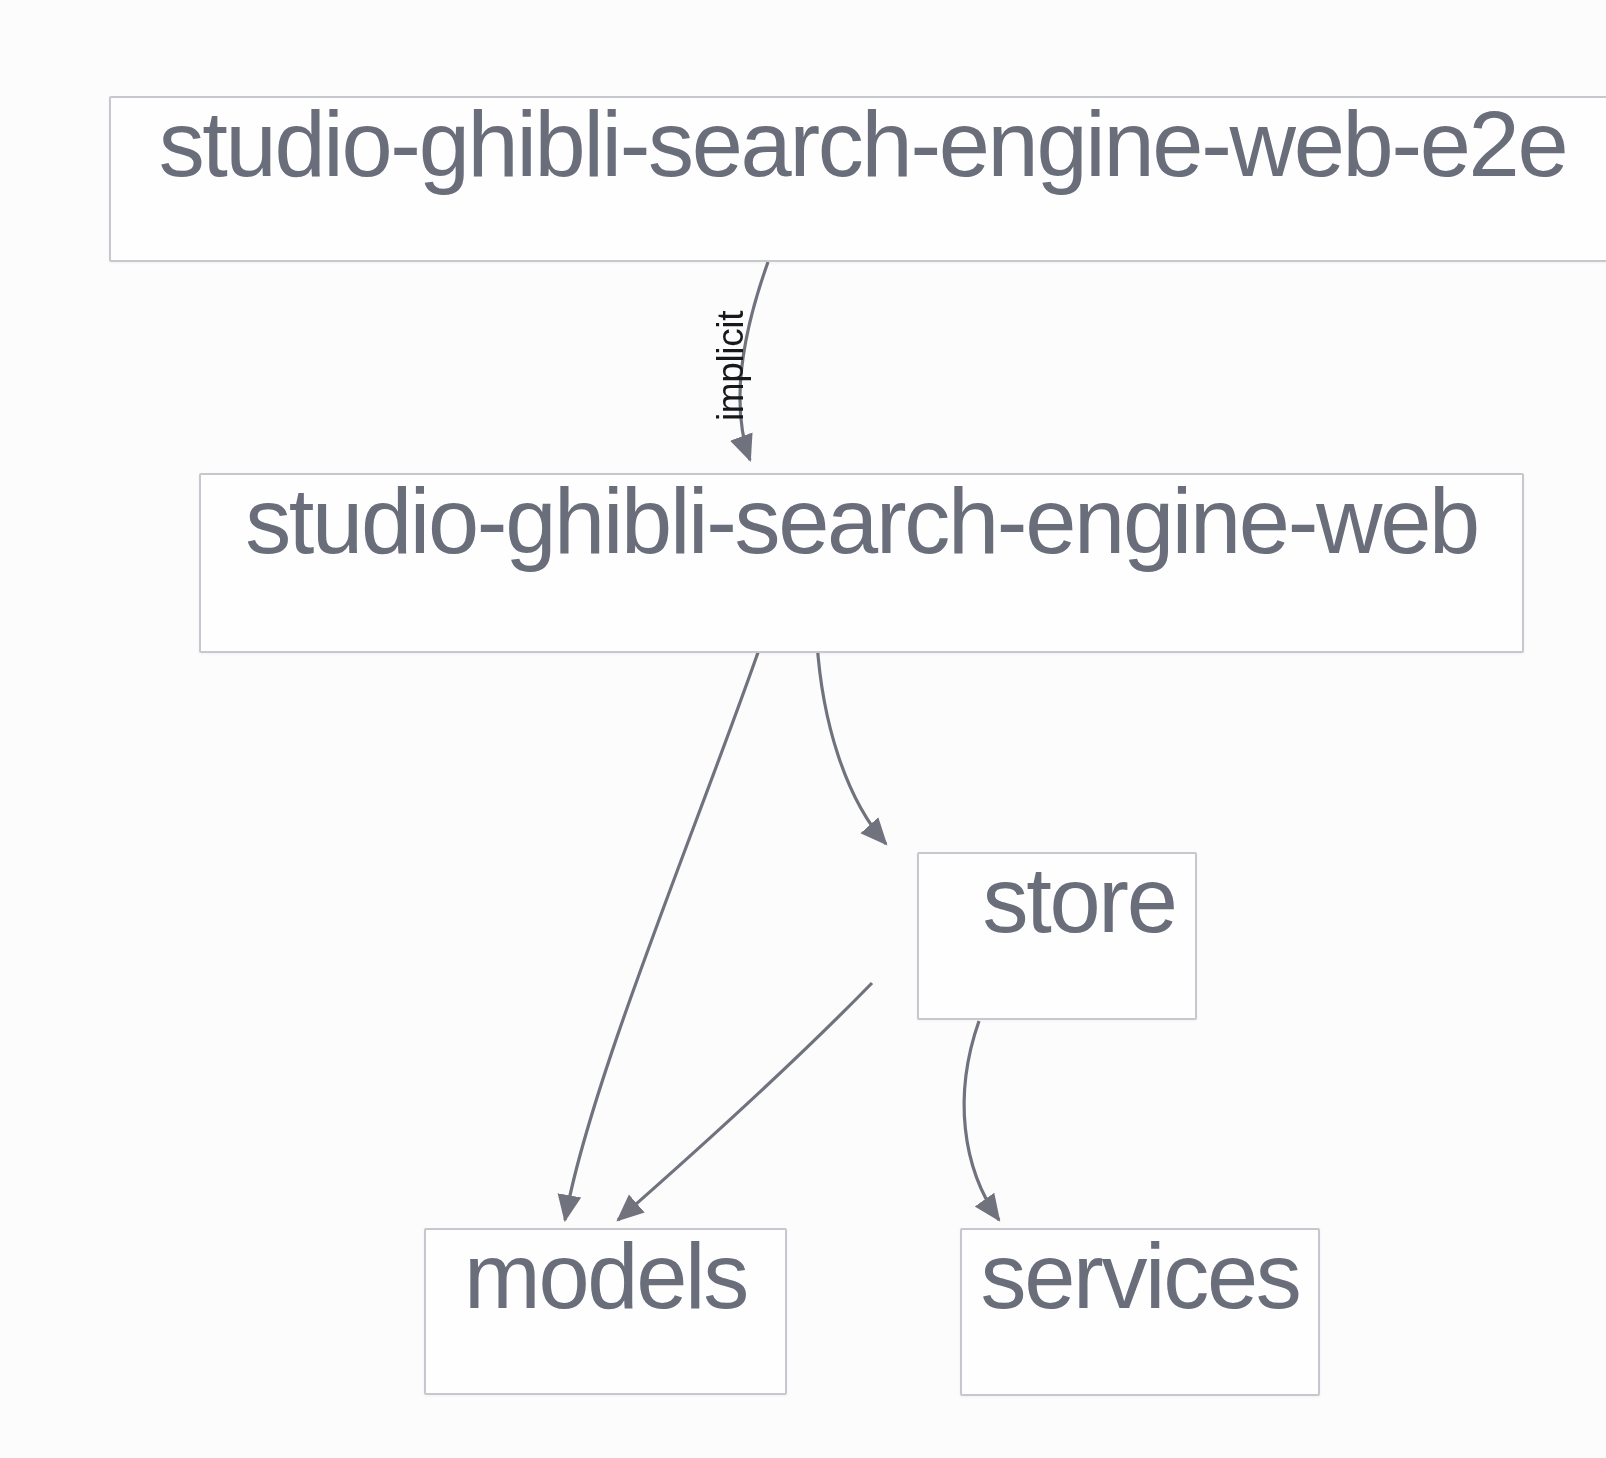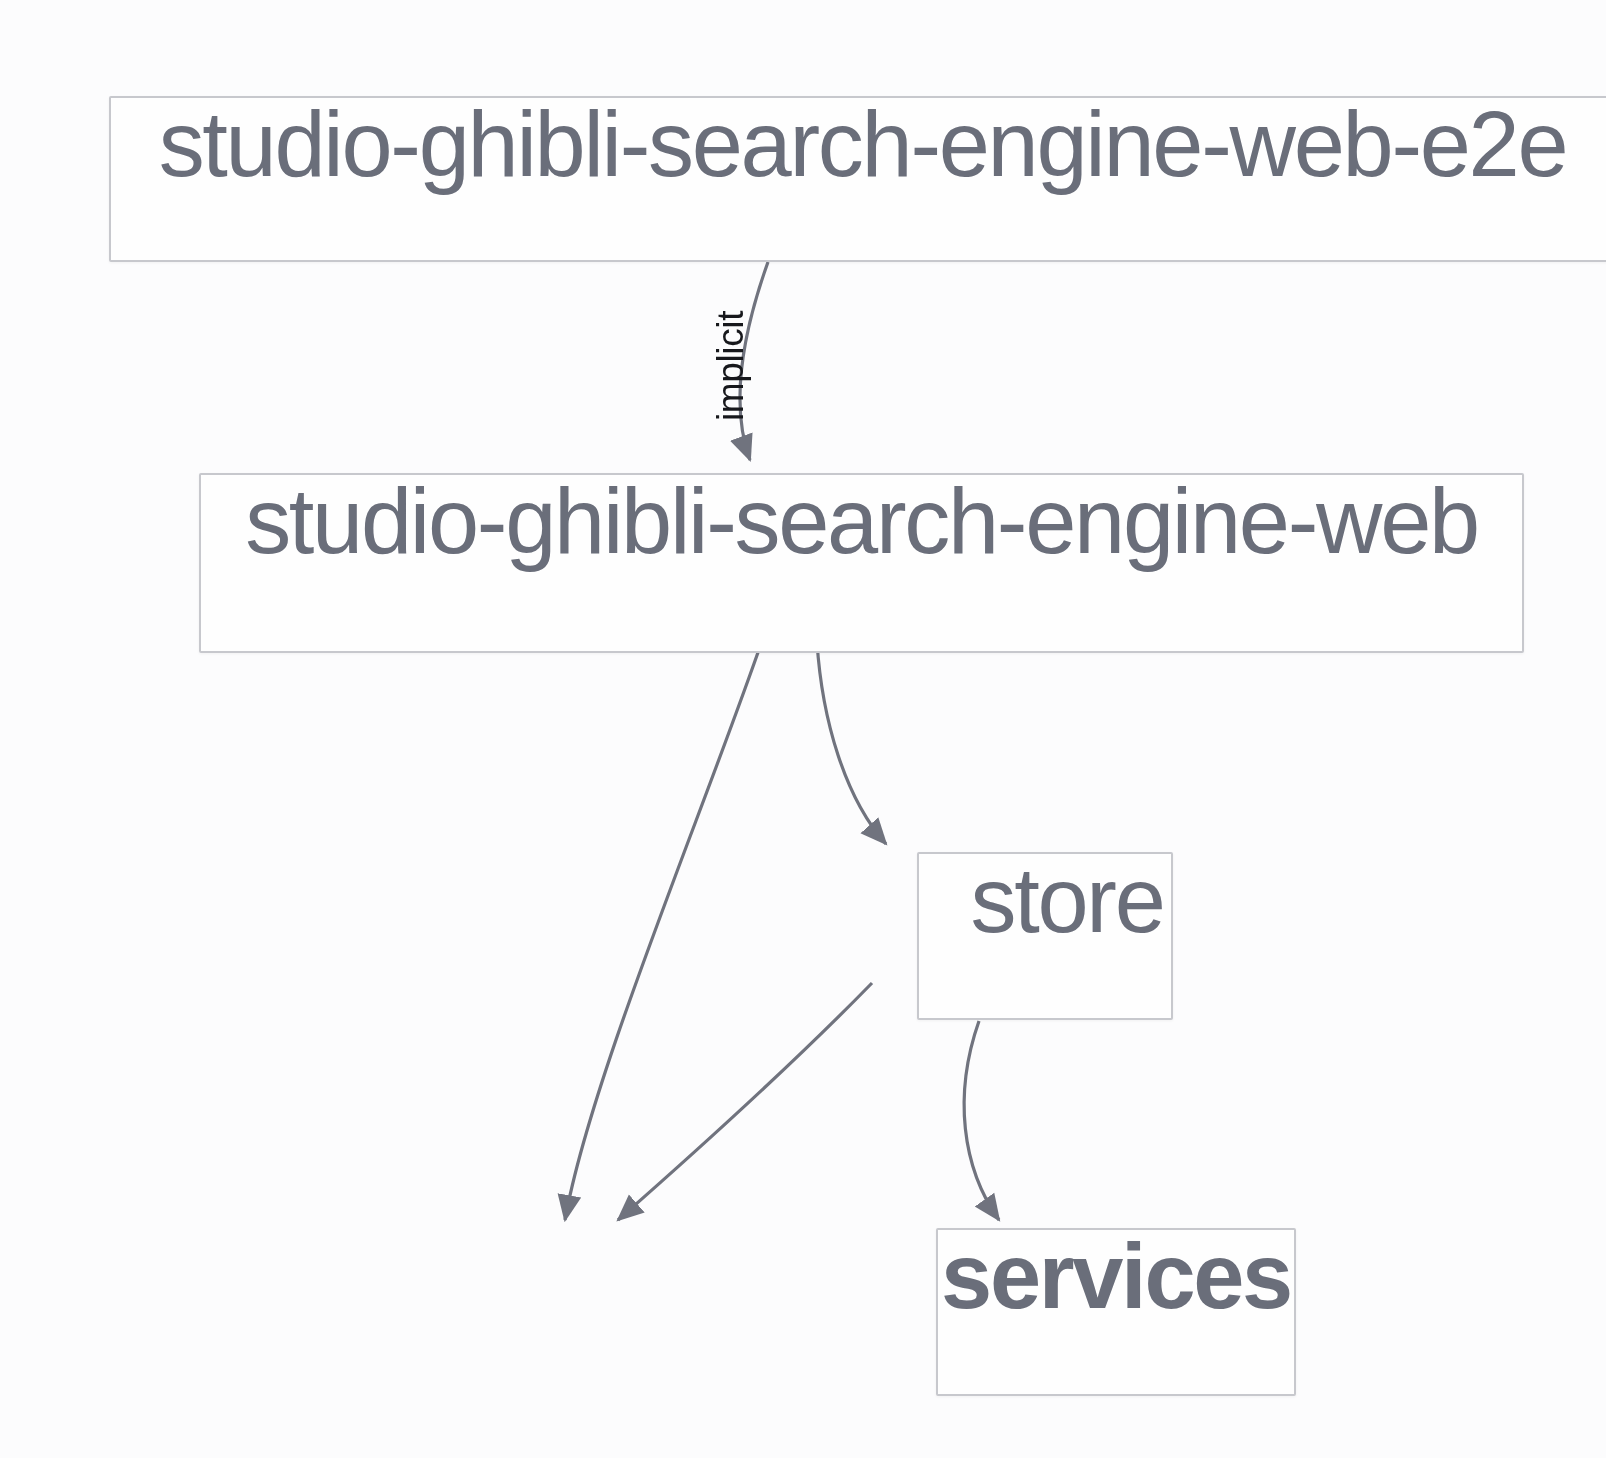--- a/index.html
+++ b/index.html
@@ -51,23 +51,23 @@
   .node .label {
     color: var(--node_text);
     font-size: 92px;
     letter-spacing: -0.025em;
     white-space: nowrap;
     line-height: 1;
     padding-bottom: 6px;
   }
   .node-e2e      { left: 65px;  top: 96px;   width: 1507px; height: 166px; }
   .node-web      { left: 155px; top: 473px;  width: 1325px; height: 180px; }
-  .node-store    { left: 873px; top: 852px;  width: 256px;  height: 168px; padding-left: 44px; }
+  .node-store    { left: 873px; top: 852px;  width: 280px;  height: 168px; padding-left: 44px; }
   .node-models   { left: 380px; top: 1228px; width: 363px;  height: 167px; }
-  .node-services { left: 892px; top: 1228px; width: 360px;  height: 168px; font-weight: bold; }
+  .node-services { left: 916px; top: 1228px; width: 360px;  height: 168px; }
   .edge-label {
     position: absolute;
     left: 731px; top: 366px;
     transform: translate(-50%, -50%) rotate(-90deg);
     color: var(--edge_label_text);
     font-size: 37px;
     letter-spacing: -0.01em;
     white-space: nowrap;
   }
 </style>
@@ -94,20 +94,23 @@
   </div>
 
   <div class="node node-web">
     <span class="label">studio-ghibli-search-engine-web</span>
   </div>
 
   <div class="node node-store">
     <span class="label">store</span>
   </div>
 
+  <div class="node node-models">
+    <span class="label">models</span>
+  </div>
 
   <div class="node node-services">
     <span class="label">services</span>
   </div>
 
   <div class="edge-label">implicit</div>
 
 </div>
 
 </body></html>

